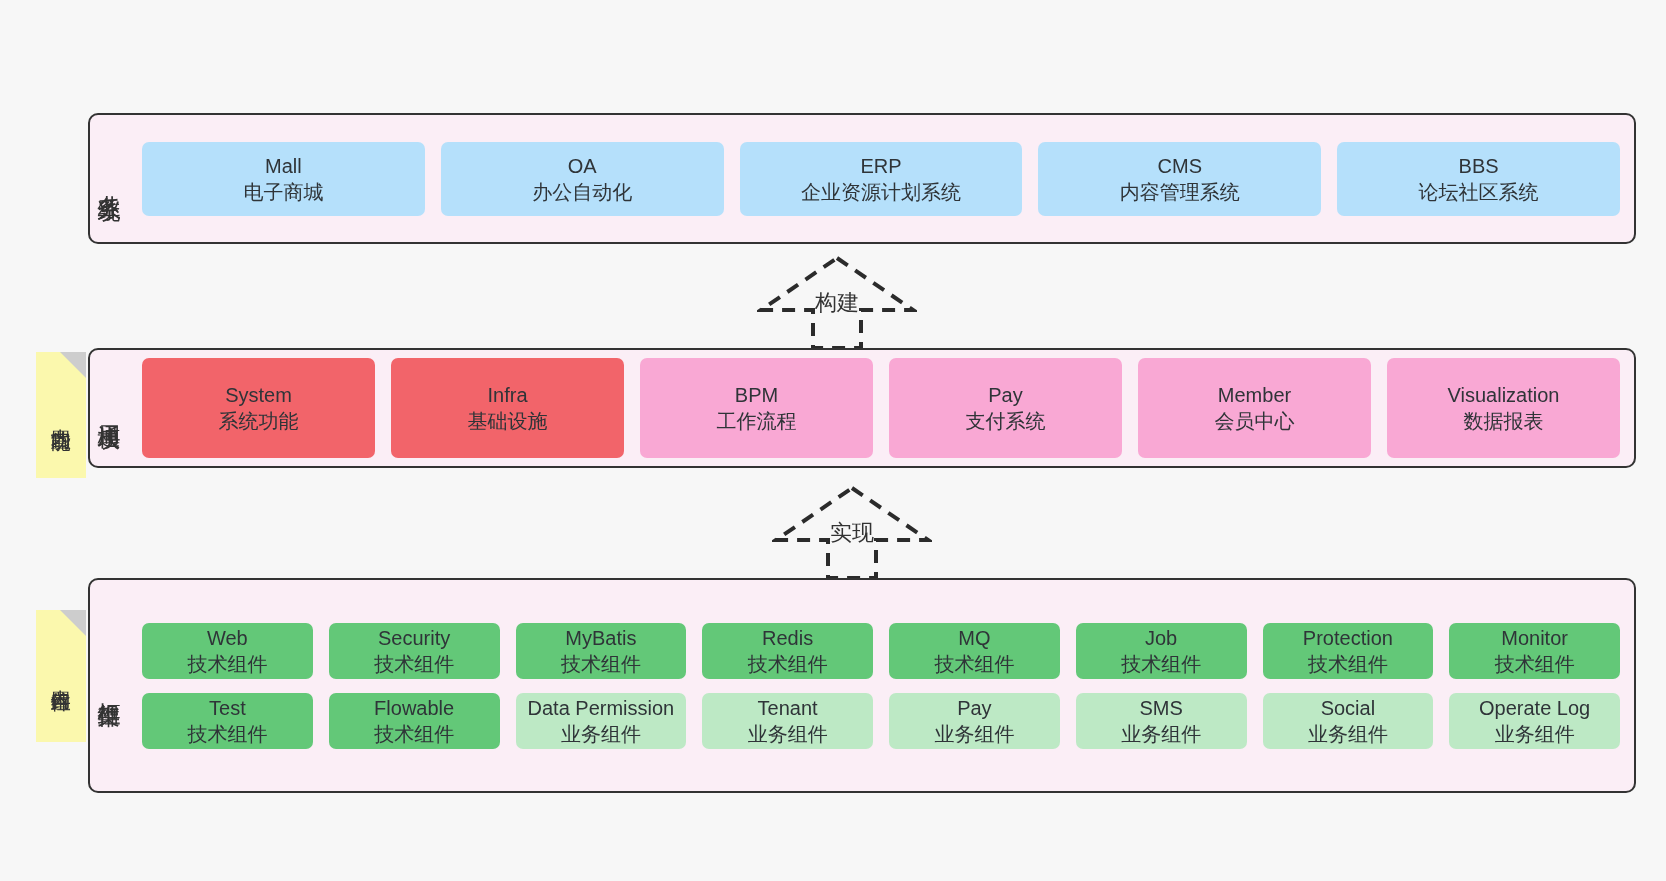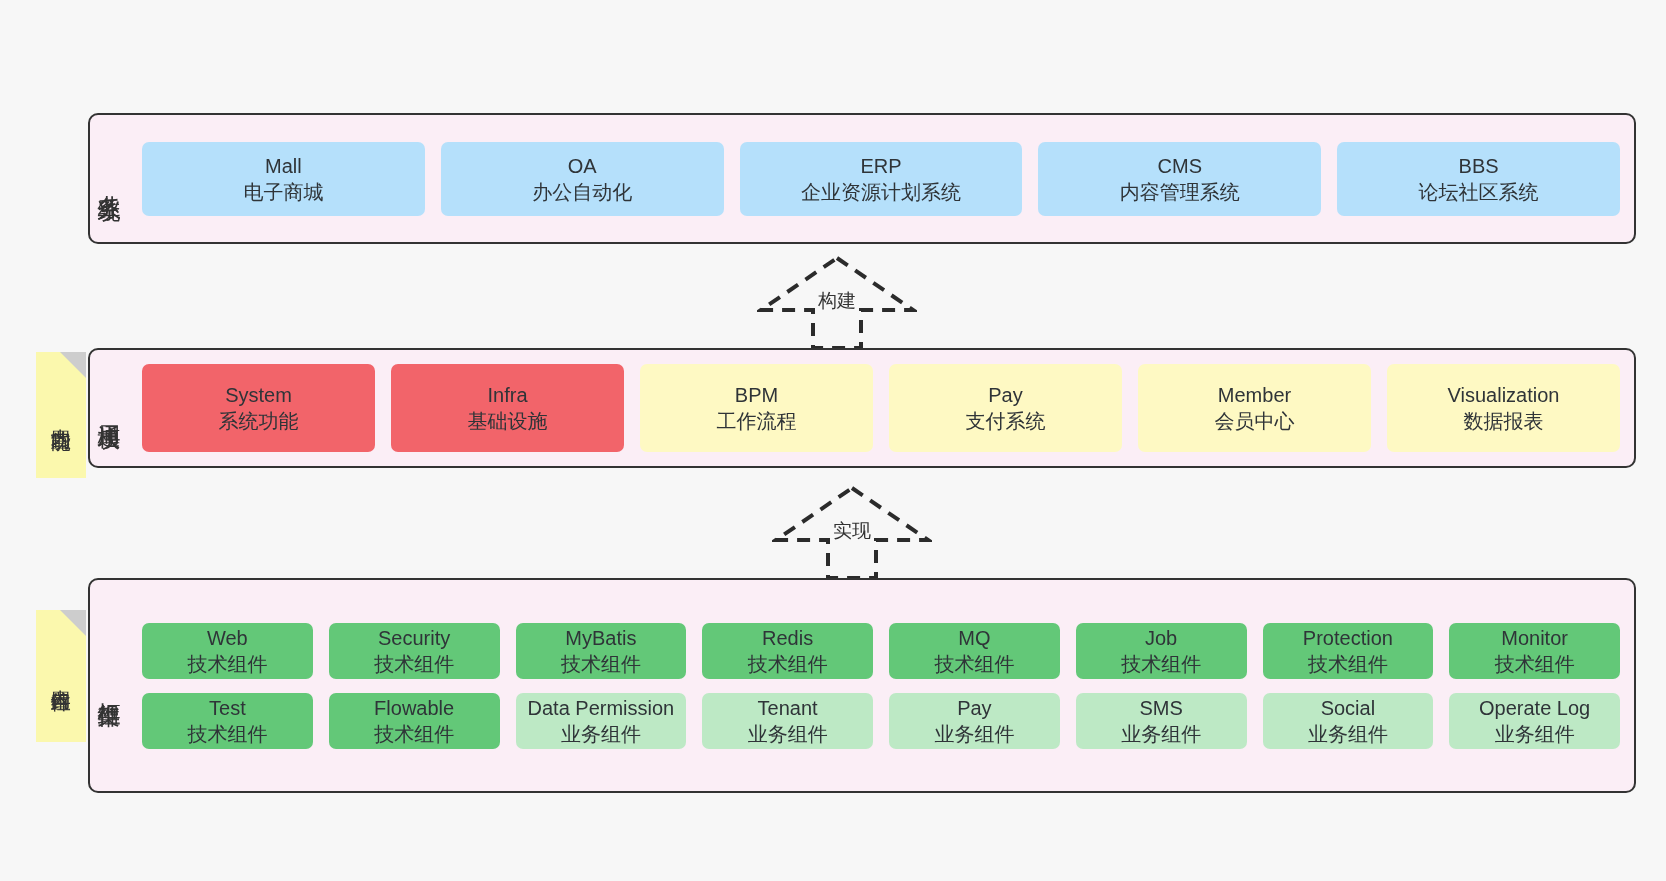--- a/index.html
+++ b/index.html
@@ -74,21 +74,21 @@
     color: #2f3438;
     padding: 4px 6px;
   }
   .card .en { white-space: nowrap; }
   .card .cn { white-space: nowrap; }
   .card.wrap .en { white-space: normal; }
 
   
   .c-blue        { background: #b5e0fb; }
   .c-red         { background: #f2646a; }
-  .c-pink        { background: #fef9c3; }
+  .c-pink        { background: #f9a8d4; }
   .c-green       { background: #63c878; }
   .c-lightgreen  { background: #bde9c5; text-align: right; }
 
   
   .note {
     position: absolute;
     box-sizing: border-box;
     background: #fbf8ad;
     display: flex;
     align-items: center;
@@ -117,35 +117,35 @@
     position: absolute;
     width: 160px;
     height: 100px;
   }
   .arrow svg { display: block; width: 100%; height: 100%; }
   .arrow .arrow-label {
     position: absolute;
     left: 50%;
     transform: translateX(-50%);
     top: 36px;
-    font-size: 19px;
+    font-size: 22px;
     color: #333333;
     background: transparent;
     white-space: nowrap;
     user-select: none;
   }
 
   
   #layer-business  { left: 88px;  top: 113px; width: 1548px; height: 131px; }
   #layer-common    { left: 88px;  top: 348px; width: 1548px; height: 120px; }
   #layer-framework { left: 88px;  top: 578px; width: 1548px; height: 215px; }
 
   #layer-business  .layer-title { font-size: 23px; }
   #layer-business  .card { height: 74px; }
-  #layer-common    .card { height: 88px; }
+  #layer-common    .card { height: 100px; }
   #layer-framework .card { height: 56px; }
 
   #note-common    { left: 36px; top: 352px; width: 50px; height: 126px; }
   #note-framework { left: 36px; top: 610px; width: 50px; height: 132px; }
 
   #arrow-build  { left: 757px; top: 252px; }
   #arrow-impl   { left: 772px; top: 482px; text-align: center; }
 </style>
 </head>
 <body>

